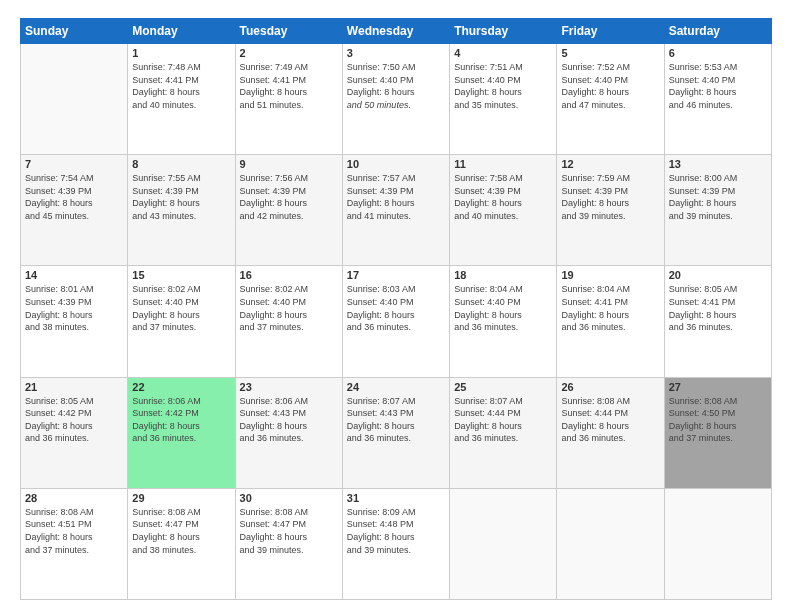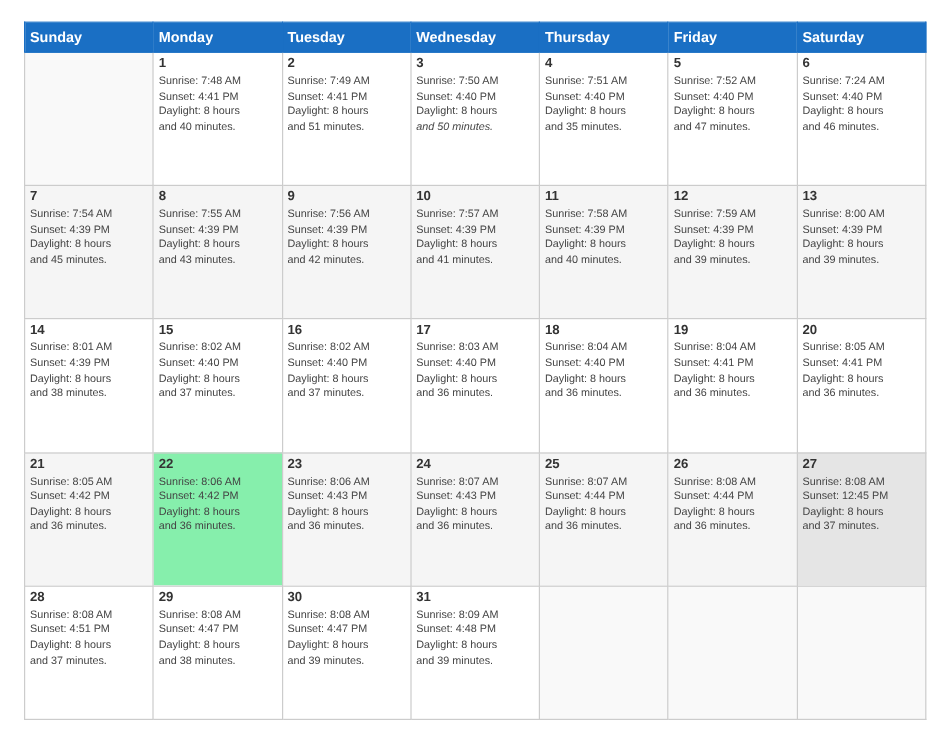--- a/index.html
+++ b/index.html
@@ -142,21 +142,21 @@
             <div class="day-info">
               <span style="display: block;">Sunrise: 7:52 AM</span>
               <span style="display: block;">Sunset: 4:40 PM</span>
               <span style="display: block;">Daylight: 8 hours</span>
               <span style="display: block;">and 47 minutes.</span>
             </div>
           </td>
           <td style="background: rgb(255, 255, 255);">
             <span class="day-num">6</span>
             <div class="day-info">
-              <span style="display: block;">Sunrise: 7:24 AM</span>
+              <span style="display: block;">Sunrise: 5:53 AM</span>
               <span style="display: block;">Sunset: 4:40 PM</span>
               <span style="display: block;">Daylight: 8 hours</span>
               <span style="display: block;">and 46 minutes.</span>
             </div>
           </td>
         </tr>
         <tr>
           <td style="background: rgb(245, 245, 245);">
             <span class="day-num">7</span>
             <div class="day-info">
@@ -334,25 +334,25 @@
           </td>
           <td style="background: rgb(245, 245, 245);">
             <span class="day-num">26</span>
             <div class="day-info">
               <span style="display: block;">Sunrise: 8:08 AM</span>
               <span style="display: block;">Sunset: 4:44 PM</span>
               <span style="display: block;">Daylight: 8 hours</span>
               <span style="display: block;">and 36 minutes.</span>
             </div>
           </td>
-          <td style="background: #e5e5e5; margin-top: 19px;">
+          <td style="background: #a3a3a3; margin-top: 19px;">
             <span class="day-num">27</span>
             <div class="day-info">
               <span style="display: block;">Sunrise: 8:08 AM</span>
-              <span style="display: block;">Sunset: 12:45 PM</span>
+              <span style="display: block;">Sunset: 4:50 PM</span>
               <span style="display: block;">Daylight: 8 hours</span>
               <span style="display: block;">and 37 minutes.</span>
             </div>
           </td>
         </tr>
         <tr>
           <td style="background: rgb(255, 255, 255);">
             <span class="day-num">28</span>
             <div class="day-info">
               <span style="display: block;">Sunrise: 8:08 AM</span>

